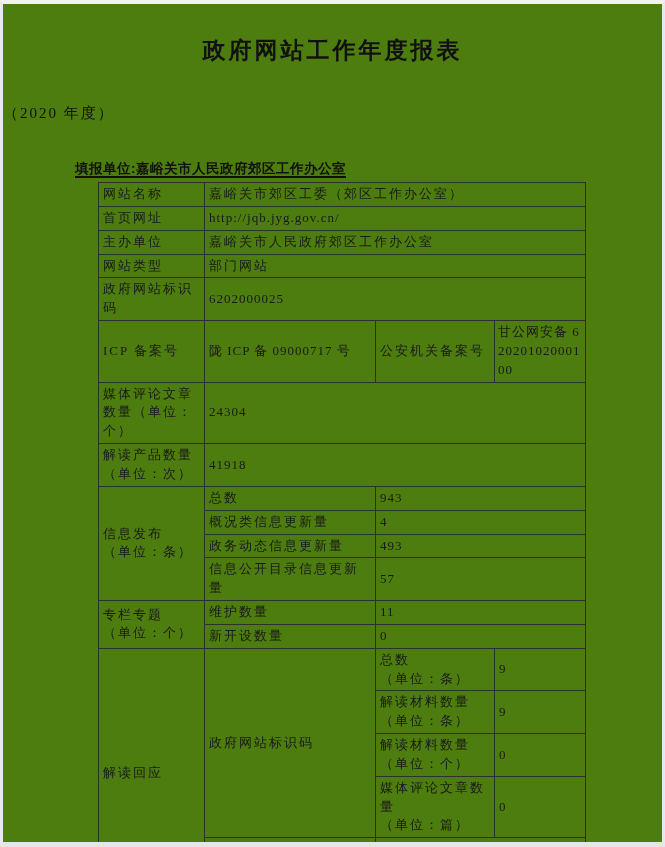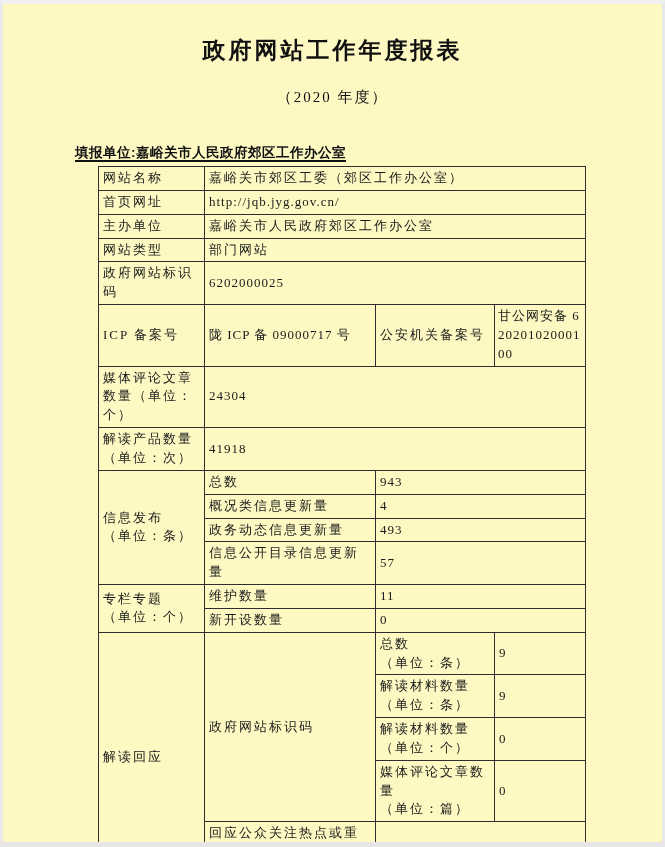--- a/index.html
+++ b/index.html
@@ -1,40 +1,40 @@
 <!DOCTYPE html>
 <html><head>
 <meta charset="utf-8">
 <style>
   html, body { margin: 0; padding: 0; background: #ffffff; }
   .page {
     position: relative;
     width: 665px;
     height: 847px;
     box-sizing: border-box;
-    background: #fef9c3;
+    background: #4d7c0f;
     border-top: 4px solid #f1f1f1;
     border-left: 3px solid #e9e9e9;
     border-right: 3px solid #e9e9e9;
     border-bottom: 5px solid #e6e6e6;
     overflow: hidden;
     color: #1a1a1a;
   }
   .doc-title {
     margin: 31px 0 0 0;
     text-align: center;
     font-family: "Liberation Sans", "DejaVu Sans", sans-serif;
     font-weight: bold;
     font-size: 23px;
     letter-spacing: 3px;
     color: #111;
   }
   .doc-subtitle {
-    margin-top: 22px;
-    text-align: center;
+    margin-top: 38px;
+    text-align: left;
     font-family: "Liberation Serif", "DejaVu Serif", serif;
     font-size: 15px;
     letter-spacing: 2px;
     color: #111;
   }
   .reporting-unit {
     margin: 37px 0 4px 72px;
     font-family: "Liberation Sans", "DejaVu Sans", sans-serif;
     font-weight: bold;
     font-size: 13.5px;

